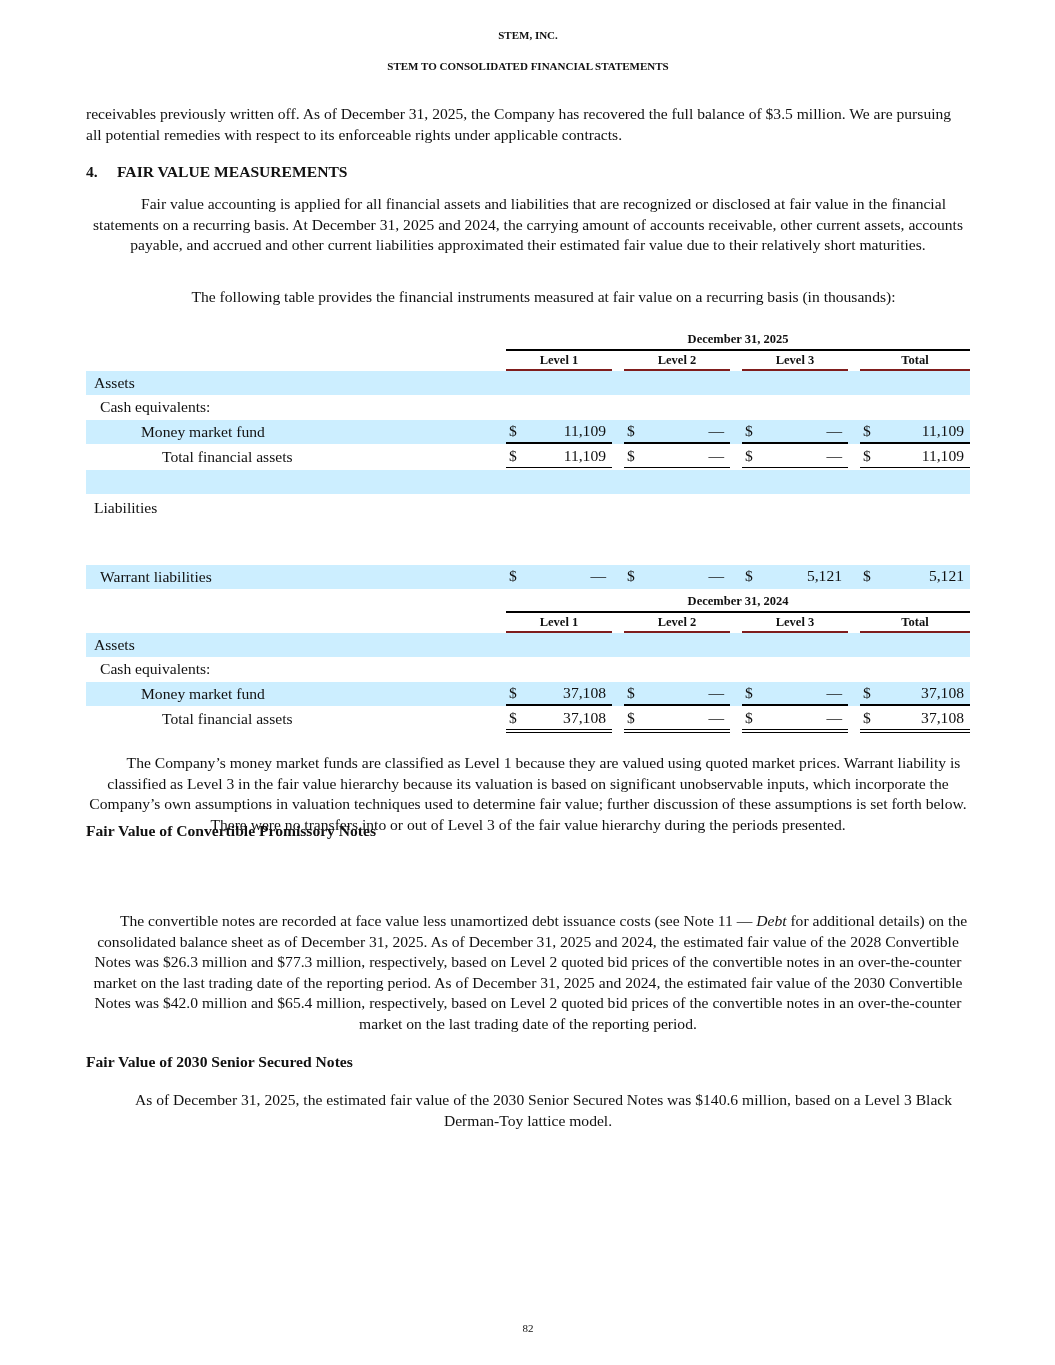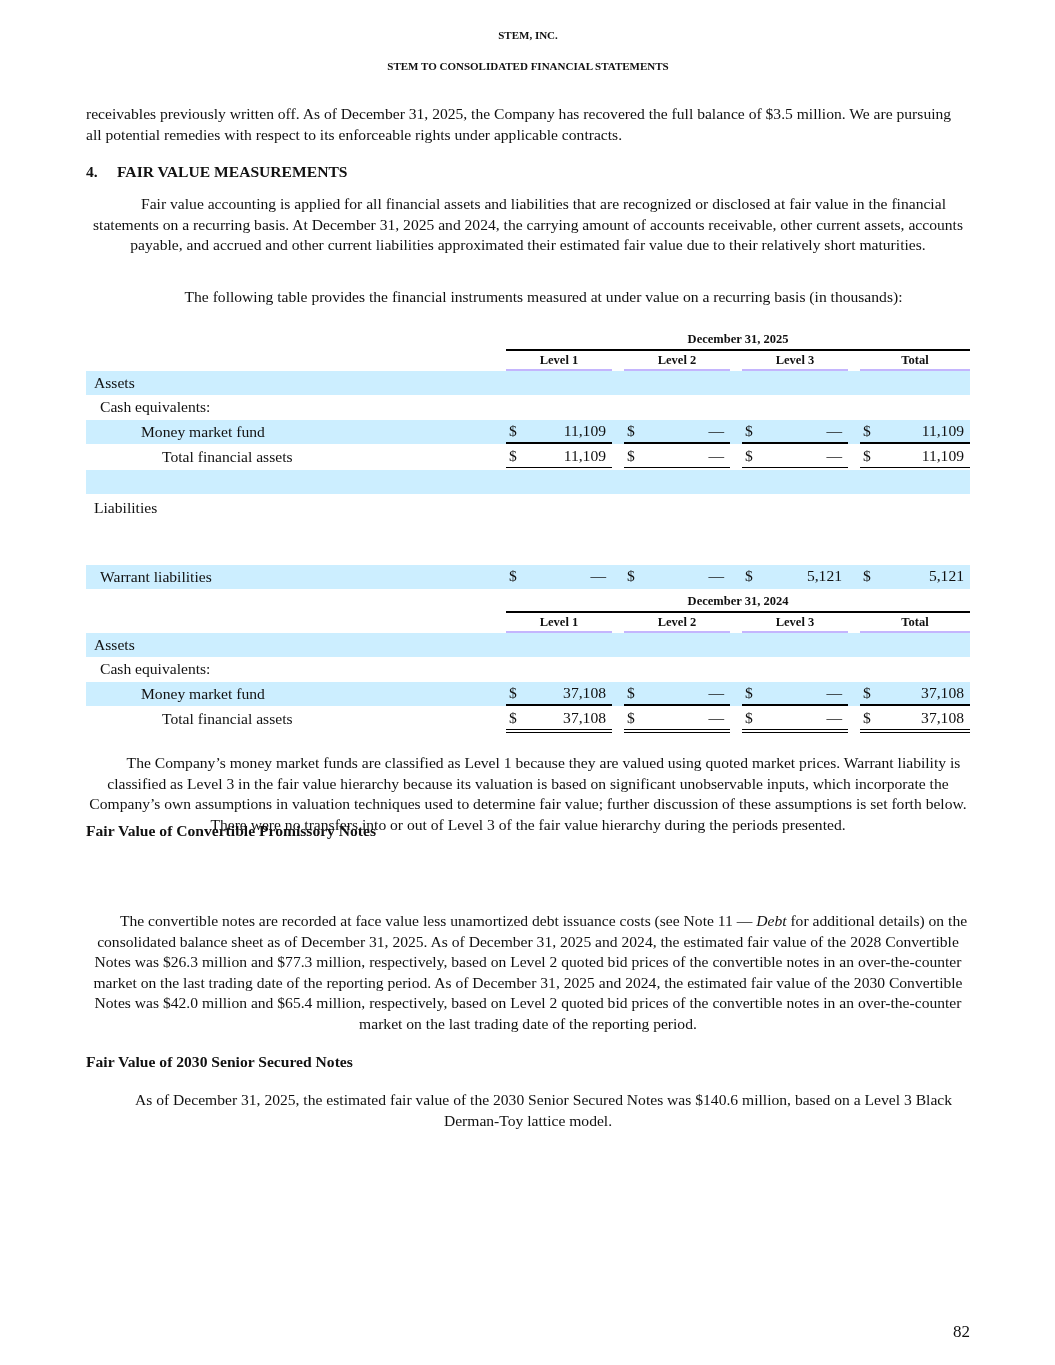--- a/index.html
+++ b/index.html
@@ -15,30 +15,30 @@
   .ind { text-indent: 31px; text-align: center; }
   .blk { position: absolute; left: 0; width: 884px; }
   .h4 { font-weight: bold; }
   .h4 .num { display: inline-block; width: 31px; }
   .subh { font-weight: bold; }
 
   
   .tbl { position: absolute; left: 0; width: 884px; }
   .period { position: absolute; left: 420px; width: 464px; text-align: center; font-weight: bold; font-size: 12.5px; border-bottom: 2px solid #000; padding-bottom: 2px; }
   .colhdrs { position: absolute; left: 420px; width: 464px; height: 18px; }
-  .colhdr { position: absolute; top: 0; width: 106px; text-align: center; font-weight: bold; font-size: 12.5px; border-bottom: 2px solid #c4b5fd; padding-bottom: 1px; }
+  .colhdr { position: absolute; top: 0; width: 106px; text-align: center; font-weight: bold; font-size: 12.5px; border-bottom: 2px solid #7f1d1d; padding-bottom: 1px; }
   .row { position: absolute; left: 0; width: 884px; height: 24px; }
   .row.shade { background: #cceeff; }
   .lbl { position: absolute; top: 2px; line-height: 20px; white-space: nowrap; }
   .cell { position: absolute; top: 0; width: 106px; height: 22px; line-height: 22px; }
   .cell .dol { position: absolute; left: 3px; }
   .cell .val { position: absolute; right: 6px; }
   .cell.ul { border-bottom: 2px solid #000; }
   .cell.dul { border-bottom: 4px double #000; }
-  .pgnum { position: absolute; top: 1322px; left: 0; width: 884px; text-align: right; font-size: 17px; }
+  .pgnum { position: absolute; top: 1322px; left: 0; width: 884px; text-align: center; font-size: 11px; }
 </style>
 </head>
 <body>
 
 <div class="page">
 
   <div class="hdr hdr1">STEM, INC.</div>
   <div class="hdr hdr2">STEM TO CONSOLIDATED FINANCIAL STATEMENTS</div>
 
   <div class="blk" style="top:104px;">
@@ -47,21 +47,21 @@
 
   <div class="blk h4" style="top:163px;">
     <span class="num">4.</span><span>FAIR VALUE MEASUREMENTS</span>
   </div>
 
   <div class="blk" style="top:194px;">
     <p class="ind">Fair value accounting is applied for all financial assets and liabilities that are recognized or disclosed at fair value in the financial statements on a recurring basis. At December 31, 2025 and 2024, the carrying amount of accounts receivable, other current assets, accounts payable, and accrued and other current liabilities approximated their estimated fair value due to their relatively short maturities.</p>
   </div>
 
   <div class="blk" style="top:287px;">
-    <p class="ind">The following table provides the financial instruments measured at under value on a recurring basis (in thousands):</p>
+    <p class="ind">The following table provides the financial instruments measured at fair value on a recurring basis (in thousands):</p>
   </div>
 
   <div class="tbl" style="top:330px;">
     <div class="period" style="top:2px;">December 31, 2025</div>
     <div class="colhdrs" style="top:23px;">
       <div class="colhdr" style="left:0px;">Level 1</div>
       <div class="colhdr" style="left:118px;">Level 2</div>
       <div class="colhdr" style="left:236px;">Level 3</div>
       <div class="colhdr" style="left:354px;width:110px;">Total</div>
     </div>

